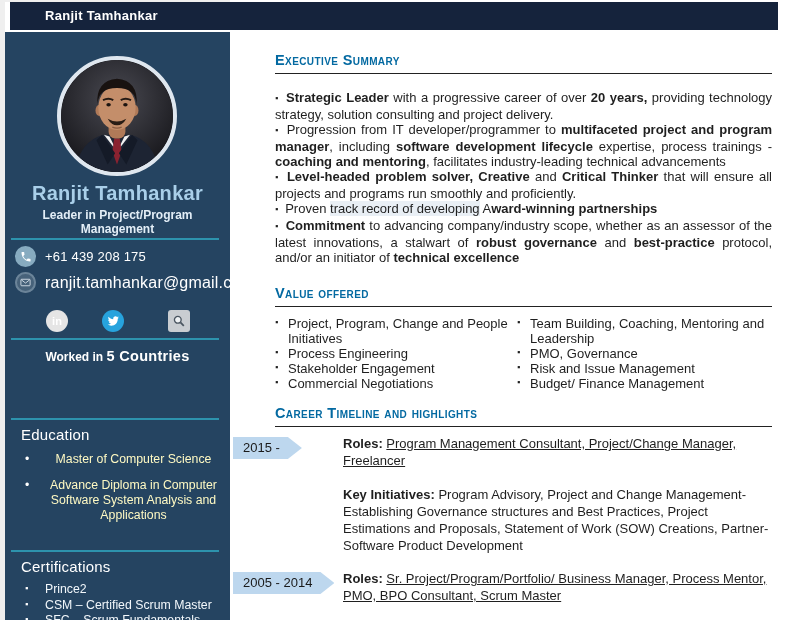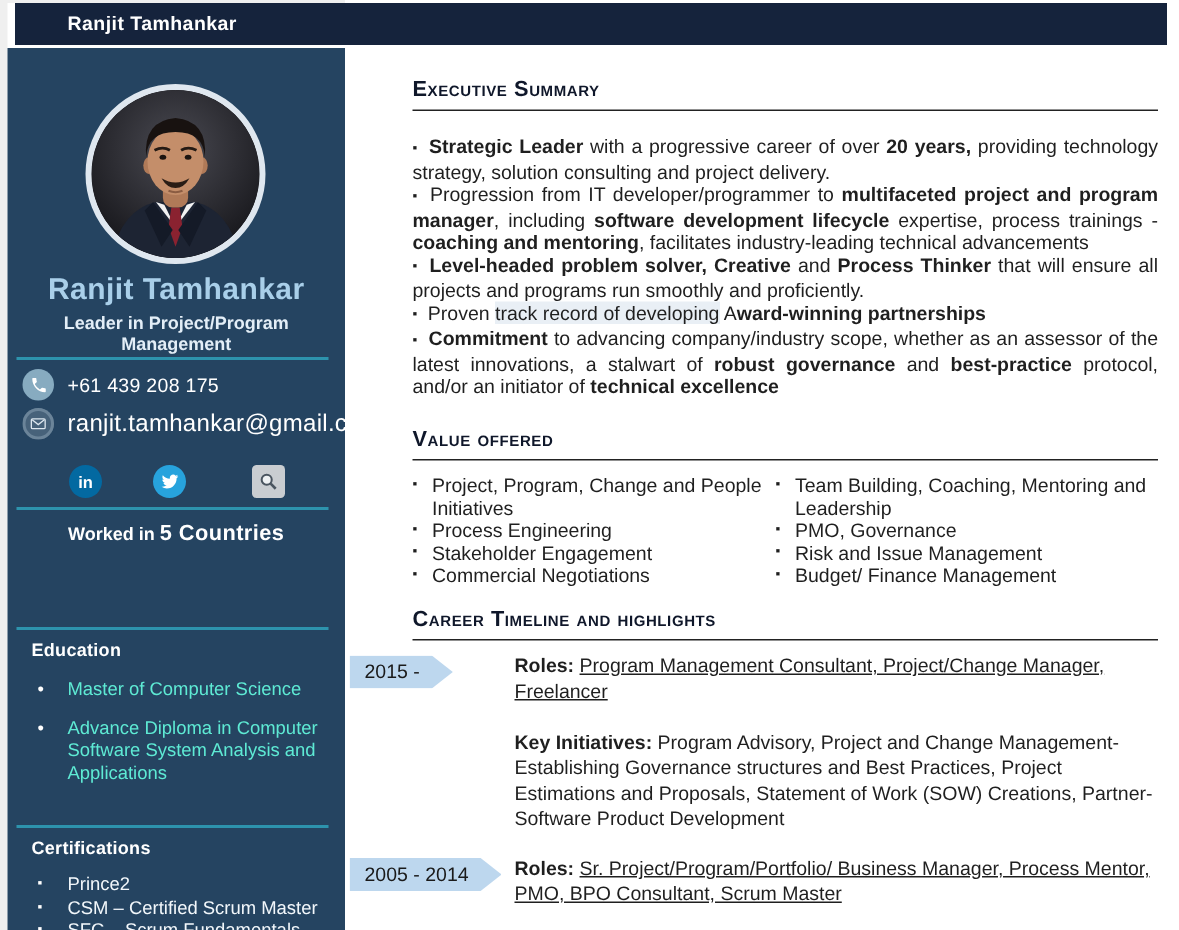--- a/index.html
+++ b/index.html
@@ -28,43 +28,43 @@
   .contact-row{position:absolute;left:10px;display:flex;align-items:center;gap:9px;}
   .phone-row{top:214px;} .email-row{top:240px;}
   .cicon{width:21px;height:21px;border-radius:50%;display:flex;align-items:center;justify-content:center;flex:0 0 auto;}
   .cicon.phone{background:#87abc0;}
   .cicon.email{background:#47627a;box-shadow:0 0 0 2px #6b8499 inset;}
   .ctext{color:#fff;font-weight:normal;font-size:13px;letter-spacing:.2px;}
   .ctext.sm{font-size:16px;}
   .social{position:absolute;top:278px;left:0;width:100%;}
   .sbtn{position:absolute;top:0;width:22px;height:22px;border-radius:50%;display:flex;
         align-items:center;justify-content:center;}
-  .sbtn.lnk{left:41px;background:#0369a1;}
+  .sbtn.lnk{left:41px;background:#e5e5e5;}
   .sbtn.twt{left:97px;background:#27a3dd;}
   .sbtn.sch{left:163px;background:#c9cdd1;border-radius:3px;}
   .sbtn svg{display:block;}
   .worked{position:absolute;top:316px;left:0;width:100%;text-align:center;color:#fff;font-size:12px;font-weight:bold;}
   .worked .big{font-size:14.5px;letter-spacing:.3px;}
   .countries{position:absolute;top:342px;left:0;width:100%;text-align:center;color:#f0f6fb;
              font-size:12.5px;font-weight:bold;letter-spacing:.2px;}
-  .side-h{position:absolute;left:16px;color:#fff;font-size:12px;font-weight:bold;letter-spacing:.2px;text-align:center;}
+  .side-h{position:absolute;left:16px;color:#fff;font-size:15px;font-weight:normal;letter-spacing:.2px;text-align:center;}
   .edu-h{top:394px;} .cert-h{top:526px;}
   .edu-list{position:absolute;top:420px;left:16px;right:8px;}
-  .edu-item{position:relative;padding-left:24px;color:#5eead4;font-size:12.3px;line-height:15px;
-            margin-bottom:11px;}
+  .edu-item{position:relative;padding-left:24px;color:#fef9c3;font-size:12.3px;line-height:15px;
+            margin-bottom:11px;text-align:center;}
   .edu-item::before{content:"•";position:absolute;left:4px;top:0;color:#fff;}
   .cert-list{position:absolute;top:550px;left:16px;right:6px;}
   .cert-item{position:relative;padding-left:24px;color:#f2f7fb;font-size:12.3px;line-height:15.5px;}
   .cert-item::before{content:"▪";position:absolute;left:4px;top:-1px;color:#fff;font-size:9px;}
 
   
   .main{position:absolute;left:230px;top:0;width:556px;height:620px;background:#fff;
         box-sizing:border-box;padding:52px 14px 0 45px;color:#1a1a1a;z-index:1;}
   .section-h{font-size:14.5px;font-weight:bold;font-variant:small-caps;letter-spacing:.4px;
-             color:#0f172a;border-bottom:1.5px solid #222;padding-bottom:5px;margin:0;}
+             color:#0369a1;border-bottom:1.5px solid #222;padding-bottom:5px;margin:0;}
   .vh{margin-top:20px;} .th{margin-top:14px;}
   .exec{margin-top:16px;}
   .jp{margin:0;font-size:13px;line-height:15px;text-align:justify;color:#1f1f1f;}
   .jp::before{content:"▪";font-size:9px;margin-right:7px;position:relative;top:-1.5px;}
   .jp .b{font-weight:bold;}
   .jp .hl{background:#e9eff5;}
 
   .value-grid{display:grid;grid-template-columns:242px 1fr;margin-top:9px;}
   .v-item{position:relative;padding-left:13px;font-size:13px;line-height:15px;color:#1f1f1f;}
   .v-item::before{content:"▪";font-size:9px;position:absolute;left:0;top:-1px;}
@@ -84,21 +84,21 @@
 <body>
 
 <div class="stage">
   <div class="edge-top"></div>
 
   <div class="main">
     <h2 class="section-h">Executive Summary</h2>
     <div class="exec">
         <p class="jp"><span class="b">Strategic Leader</span><span> with a progressive career of over </span><span class="b">20 years,</span><span> providing technology strategy, solution consulting and project delivery.</span></p>
         <p class="jp"><span>Progression from IT developer/programmer to </span><span class="b">multifaceted project and program manager</span><span>, including </span><span class="b">software development lifecycle</span><span> expertise, process trainings - </span><span class="b">coaching and mentoring</span><span>, facilitates industry-leading technical advancements</span></p>
-        <p class="jp"><span class="b">Level-headed problem solver, Creative</span><span> and </span><span class="b">Process Thinker</span><span> that will ensure all projects and programs run smoothly and proficiently.</span></p>
+        <p class="jp"><span class="b">Level-headed problem solver, Creative</span><span> and </span><span class="b">Critical Thinker</span><span> that will ensure all projects and programs run smoothly and proficiently.</span></p>
         <p class="jp"><span>Proven </span><span class="hl">track record of developing</span><span> A</span><span class="b">ward-winning partnerships</span></p>
         <p class="jp"><span class="b">Commitment</span><span> to advancing company/industry scope, whether as an assessor of the latest innovations, a stalwart of </span><span class="b">robust governance</span><span> and </span><span class="b">best-practice</span><span> protocol, and/or an initiator of </span><span class="b">technical excellence</span></p>
       </div>
 
     <h2 class="section-h vh">Value offered</h2>
     <div class="value-grid">
       <div>
           <div class="v-item">Project, Program, Change and People Initiatives</div>
           <div class="v-item">Process Engineering</div>
           <div class="v-item">Stakeholder Engagement</div>

